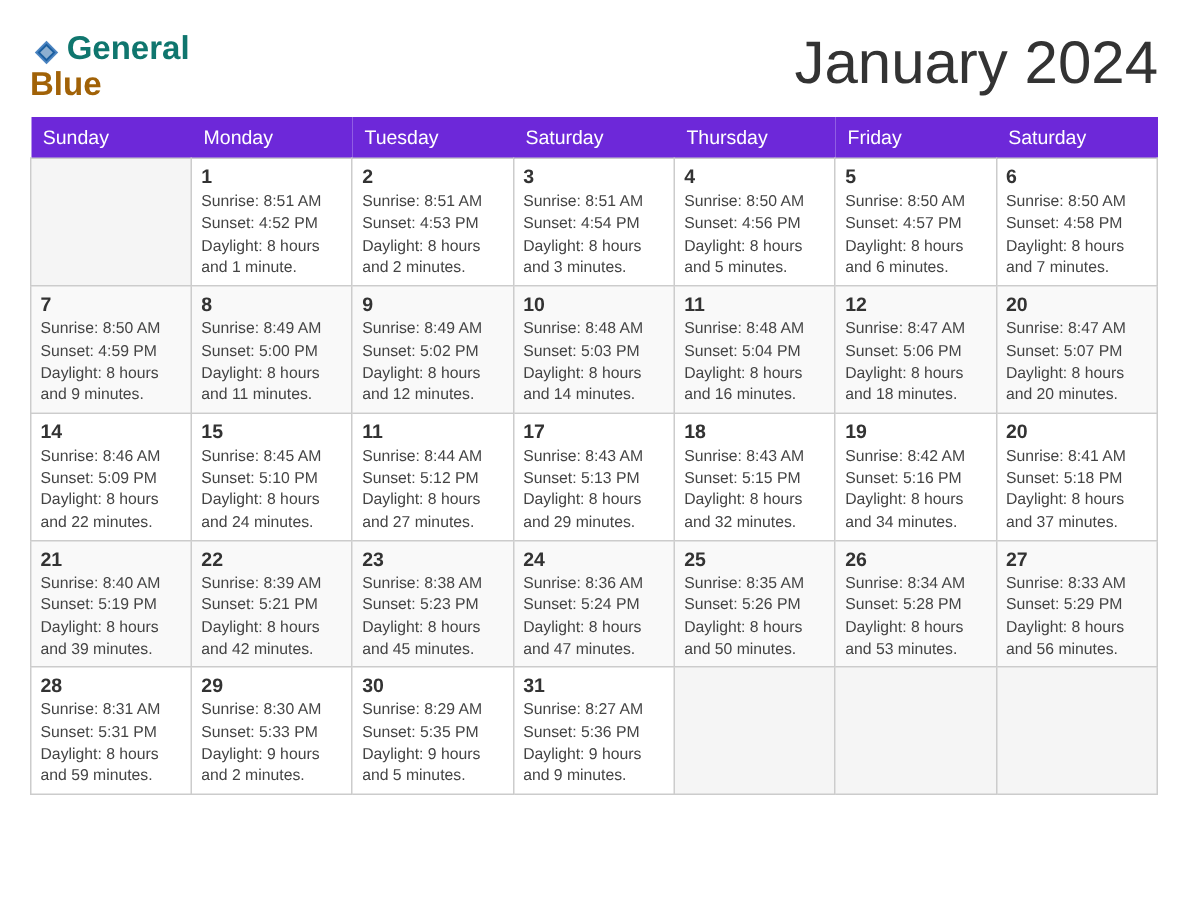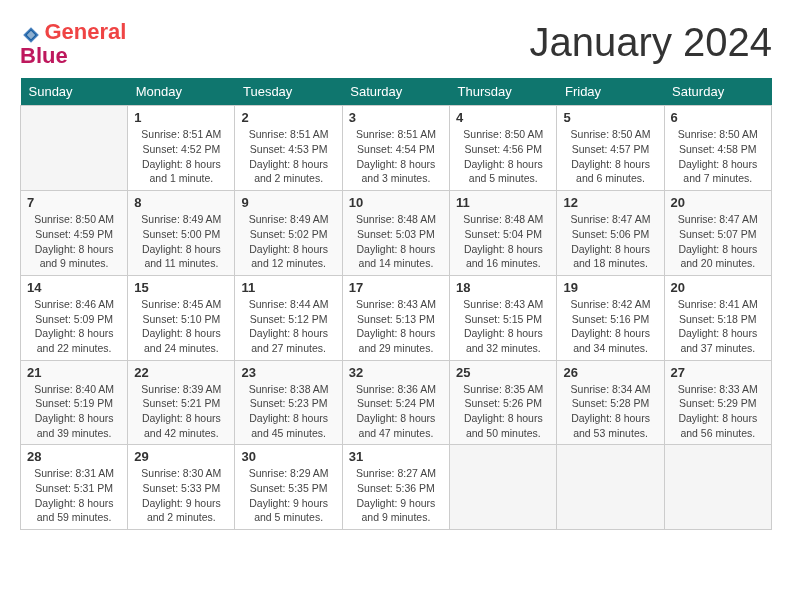--- a/index.html
+++ b/index.html
@@ -18,22 +18,22 @@
     }
     .logo {
       display: flex;
       align-items: center;
     }
     .logo-text {
       font-size: 22px;
       font-weight: bold;
       line-height: 1.1;
     }
-    .logo-general { color: #ef4444; }
-    .logo-blue { color: #be185d; }
+    .logo-general { color: #0f766e; }
+    .logo-blue { color: #a16207; }
     .logo-icon {
       width: 18px;
       height: 18px;
       margin-left: 2px;
     }
     .title-block {
       text-align: right;
     }
     .month-title {
       font-size: 40px;
@@ -44,21 +44,21 @@
       font-size: 16px;
       color: #555;
       font-weight: normal;
     }
     .calendar {
       width: 100%;
       border-collapse: collapse;
       font-size: 11px;
     }
     .calendar th {
-      background-color: #0f766e;
+      background-color: #6d28d9;
       color: #fff;
       text-align: left;
       padding: 6px 8px;
       font-size: 13px;
       font-weight: normal;
     }
     .calendar td {
       border: 1px solid #ccc;
       vertical-align: top;
       padding: 4px 6px;
@@ -73,21 +73,20 @@
       font-size: 13px;
       font-weight: bold;
       color: #333;
       display: block;
       margin-bottom: 2px;
     }
     .day-detail {
       color: #444;
       font-size: 10.5px;
       line-height: 1.4;
-      text-align: center;
     }
     .empty-cell {
       background: #f5f5f5 !important;
     }
   </style>
 </head>
 <body>
 
 <div class="header">
   <div class="logo">
@@ -215,21 +214,21 @@
         </td>
         <td>
           <span class="day-number">22</span>
           <div class="day-detail">Sunrise: 8:39 AM<br>Sunset: 5:21 PM<br>Daylight: 8 hours and 42 minutes.</div>
         </td>
         <td>
           <span class="day-number">23</span>
           <div class="day-detail">Sunrise: 8:38 AM<br>Sunset: 5:23 PM<br>Daylight: 8 hours and 45 minutes.</div>
         </td>
         <td>
-          <span class="day-number">32</span>
+          <span class="day-number">24</span>
           <div class="day-detail">Sunrise: 8:36 AM<br>Sunset: 5:24 PM<br>Daylight: 8 hours and 47 minutes.</div>
         </td>
         <td>
           <span class="day-number">25</span>
           <div class="day-detail">Sunrise: 8:35 AM<br>Sunset: 5:26 PM<br>Daylight: 8 hours and 50 minutes.</div>
         </td>
         <td>
           <span class="day-number">26</span>
           <div class="day-detail">Sunrise: 8:34 AM<br>Sunset: 5:28 PM<br>Daylight: 8 hours and 53 minutes.</div>
         </td>

